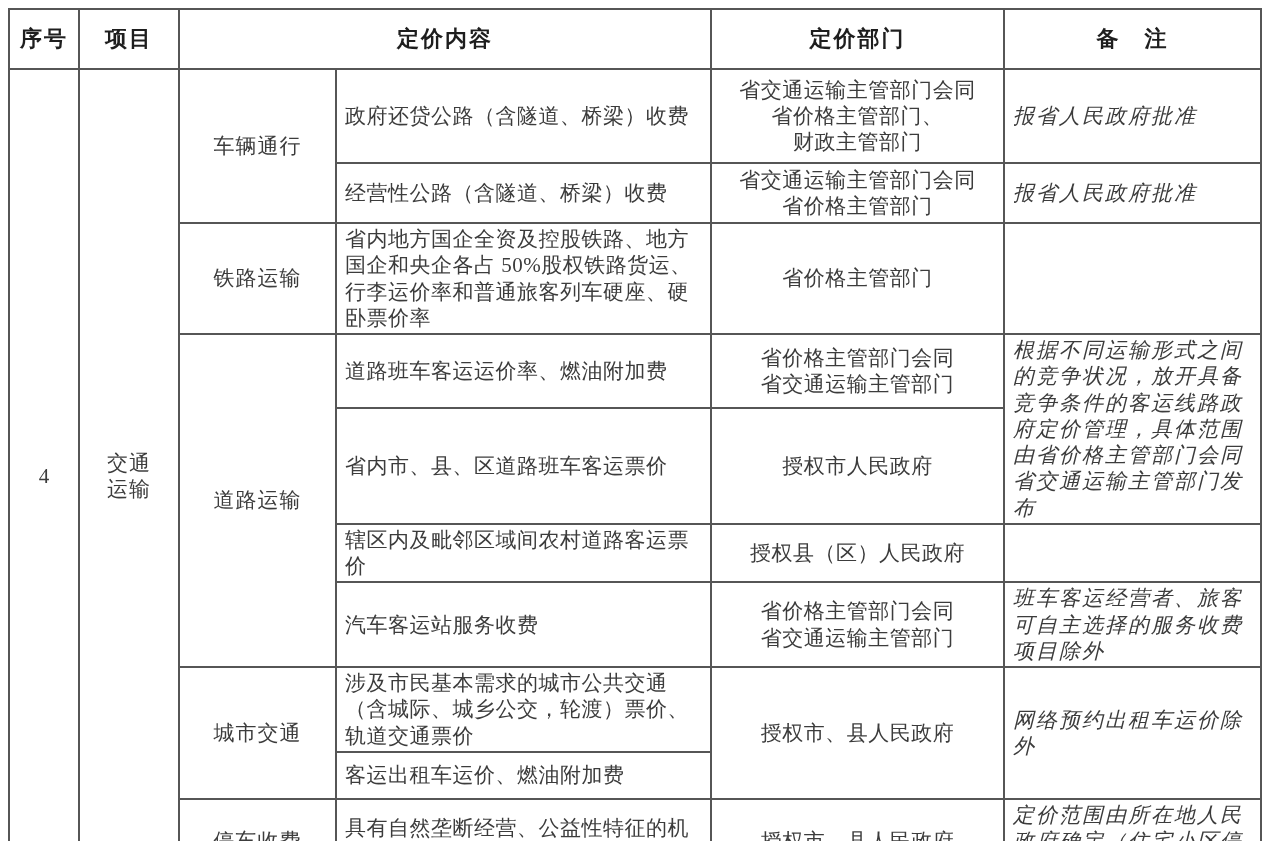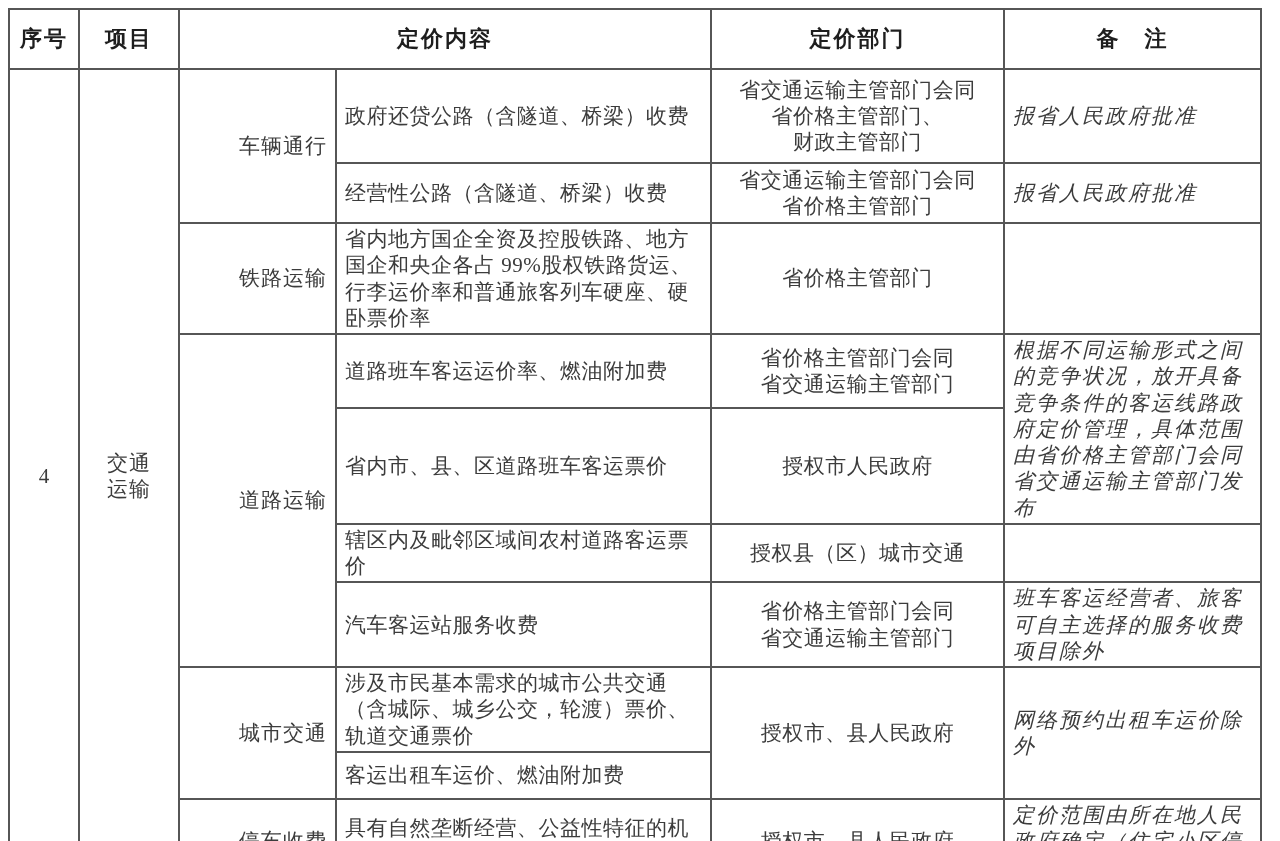--- a/index.html
+++ b/index.html
@@ -61,21 +61,20 @@
     text-align: left;
     padding: 4px 5px 4px 10px;
     letter-spacing: 2px;
     font-style: italic;
   }
   .item-cell {
     letter-spacing: 1px;
   }
   .category-cell {
     letter-spacing: 1px;
-    text-align: right;
   }
 </style>
 </head>
 <body>
 
 <div class="sheet">
   <table class="pricing-table">
     <colgroup>
       <col style="width:70px">
       <col style="width:100px">
@@ -108,41 +107,41 @@
 
     <tr style="height:60px">
       <td class="content-cell">经营性公路（含隧道、桥梁）收费</td>
       <td class="dept-cell prewrap">省交通运输主管部门会同
 省价格主管部门</td>
       <td class="note-cell">报省人民政府批准</td>
     </tr>
 
     <tr style="height:108px">
       <td class="c-center category-cell">铁路运输</td>
-      <td class="content-cell">省内地方国企全资及控股铁路、地方国企和央企各占 99%股权铁路货运、行李运价率和普通旅客列车硬座、硬卧票价率</td>
+      <td class="content-cell">省内地方国企全资及控股铁路、地方国企和央企各占 50%股权铁路货运、行李运价率和普通旅客列车硬座、硬卧票价率</td>
       <td class="dept-cell">省价格主管部门</td>
       <td class="note-cell"></td>
     </tr>
 
     <tr style="height:62px">
       <td rowspan="4" class="c-center category-cell">道路运输</td>
       <td class="content-cell">道路班车客运运价率、燃油附加费</td>
       <td class="dept-cell prewrap">省价格主管部门会同
 省交通运输主管部门</td>
       <td rowspan="2" class="note-cell">根据不同运输形式之间的竞争状况，放开具备竞争条件的客运线路政府定价管理，具体范围由省价格主管部门会同省交通运输主管部门发布</td>
     </tr>
 
     <tr style="height:96px">
       <td class="content-cell">省内市、县、区道路班车客运票价</td>
       <td class="dept-cell">授权市人民政府</td>
     </tr>
 
     <tr style="height:57px">
       <td class="content-cell">辖区内及毗邻区域间农村道路客运票价</td>
-      <td class="dept-cell">授权县（区）城市交通</td>
+      <td class="dept-cell">授权县（区）人民政府</td>
       <td class="note-cell"></td>
     </tr>
 
     <tr style="height:80px">
       <td class="content-cell">汽车客运站服务收费</td>
       <td class="dept-cell prewrap">省价格主管部门会同
 省交通运输主管部门</td>
       <td class="note-cell">班车客运经营者、旅客可自主选择的服务收费项目除外</td>
     </tr>
 

